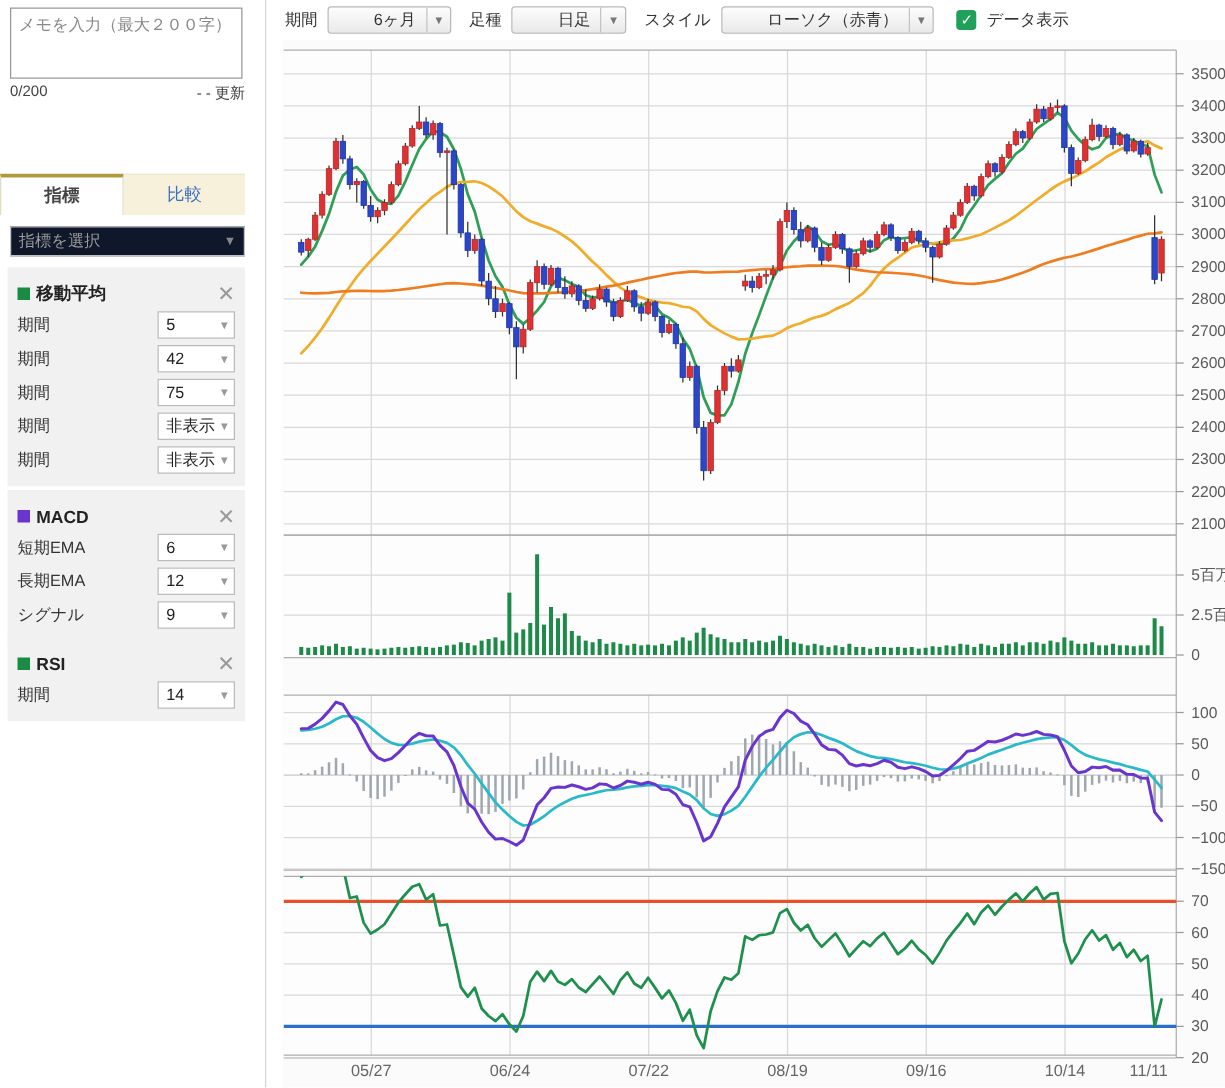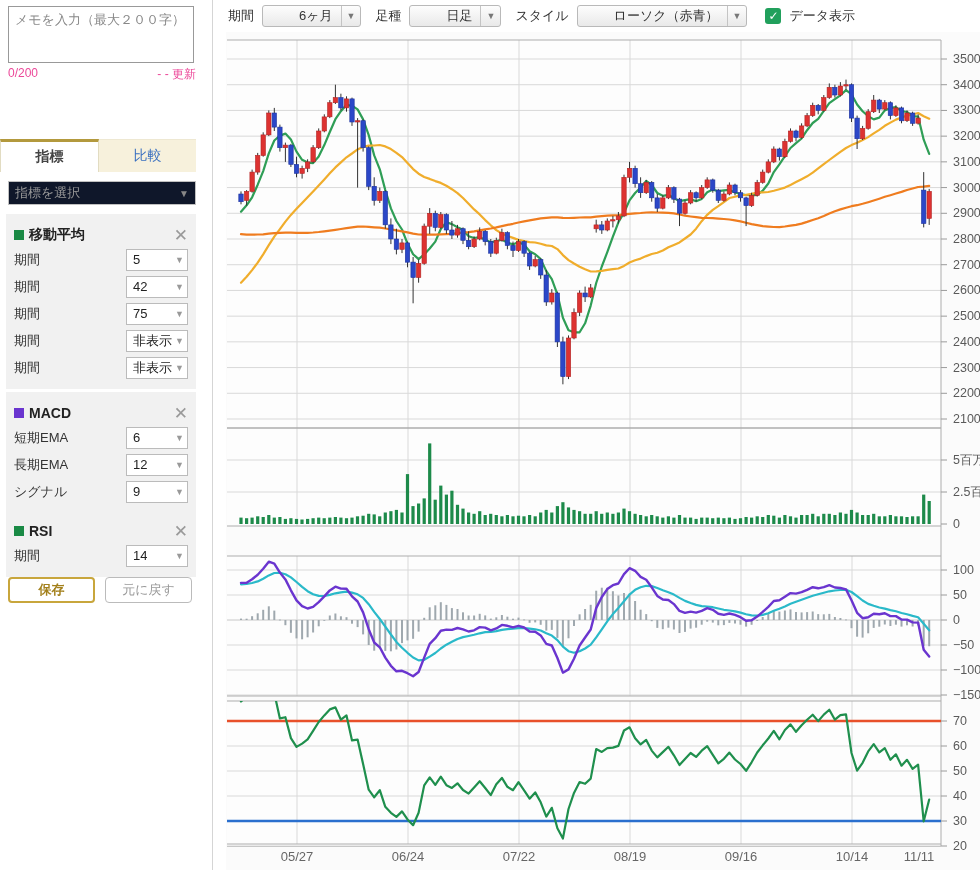--- a/index.html
+++ b/index.html
@@ -8,21 +8,21 @@
   #stage { position:relative; width:980px; height:870px; background:#fff; }
 
   
   #sidebar { position:absolute; left:0; top:0; width:213px; height:870px; background:#fff;
     border-right:1px solid #d5d5d5; }
   #memo { position:absolute; left:8px; top:6px; width:186px; height:57px;
     border:1px solid #999; resize:none; font-family:Liberation Mono, monospace; font-size:13px; color:#333;
     padding:4px 6px; background:#fff; }
   #memo::placeholder { color:#888; }
   #memo-meta { position:absolute; left:8px; top:66px; width:188px; height:16px;
-    font-size:12px; color:#ec4899; }
+    font-size:12px; color:#404040; }
   #memo-counter { position:absolute; left:0; top:0; }
   #memo-update { position:absolute; right:0; top:0; }
 
   #tabs { position:absolute; left:0; top:139px; width:196px; height:33px; display:flex; }
   .tab { flex:1; display:flex; align-items:center; justify-content:center;
     font-size:14px; cursor:pointer; }
   .tab.active { background:#fff; border-top:3px solid #b3993d; border-left:1px solid #e2dcc2;
     border-right:1px solid #e2dcc2; color:#444; font-weight:bold; }
   .tab.inactive { background:#f7f1dc; color:#3a70c0; border-top:1px solid #eee8d2; }
 
@@ -171,24 +171,20 @@
       </div>
       <div class="irow">
         <span class="ilabel">期間</span>
         <span class="iselect">
           <span class="val">14</span>
           <span class="arrow">▼</span>
           </span>
       </div>
     </div>
 
-    <div id="btn-row">
-      <button id="save-btn">保存</button>
-      <button id="reset-btn">元に戻す</button>
-    </div>
   </div>
 
   <div id="chart-wrap"><svg width="767" height="870" viewBox="213 0 767 870" xmlns="http://www.w3.org/2000/svg">
         <rect x="213" y="30" width="767" height="840" fill="#fbfbfb"></rect>
         <rect x="214" y="40" width="714" height="388" fill="#fdfdfd"></rect>
         <clipPath id="clip-main">
           <rect x="214" y="40" width="714" height="388"></rect>
         </clipPath>
         <rect x="214" y="428" width="714" height="98" fill="#fdfdfd"></rect>
         <clipPath id="clip-vol">

